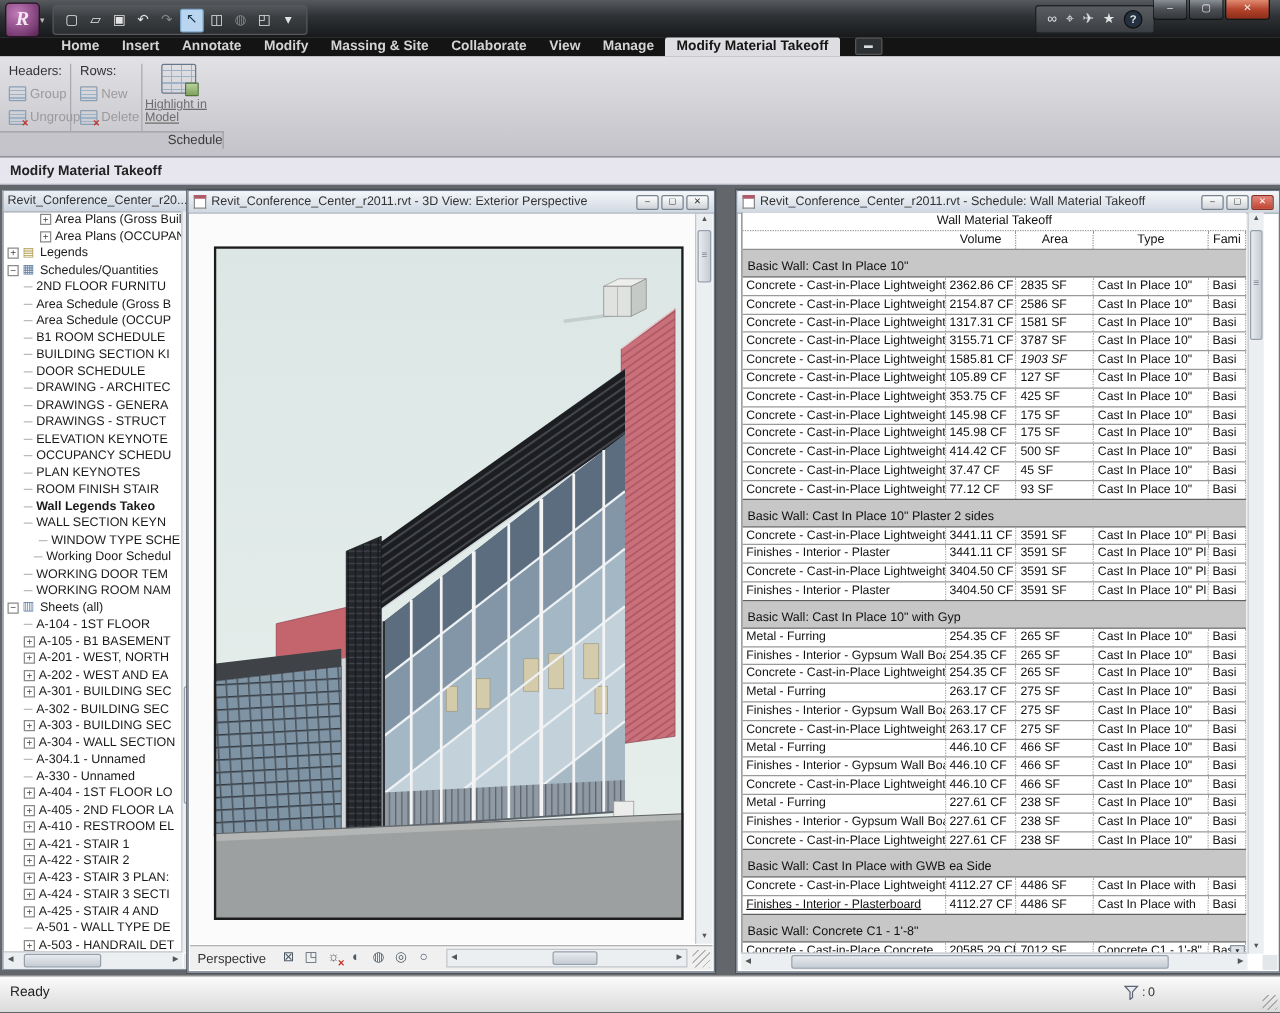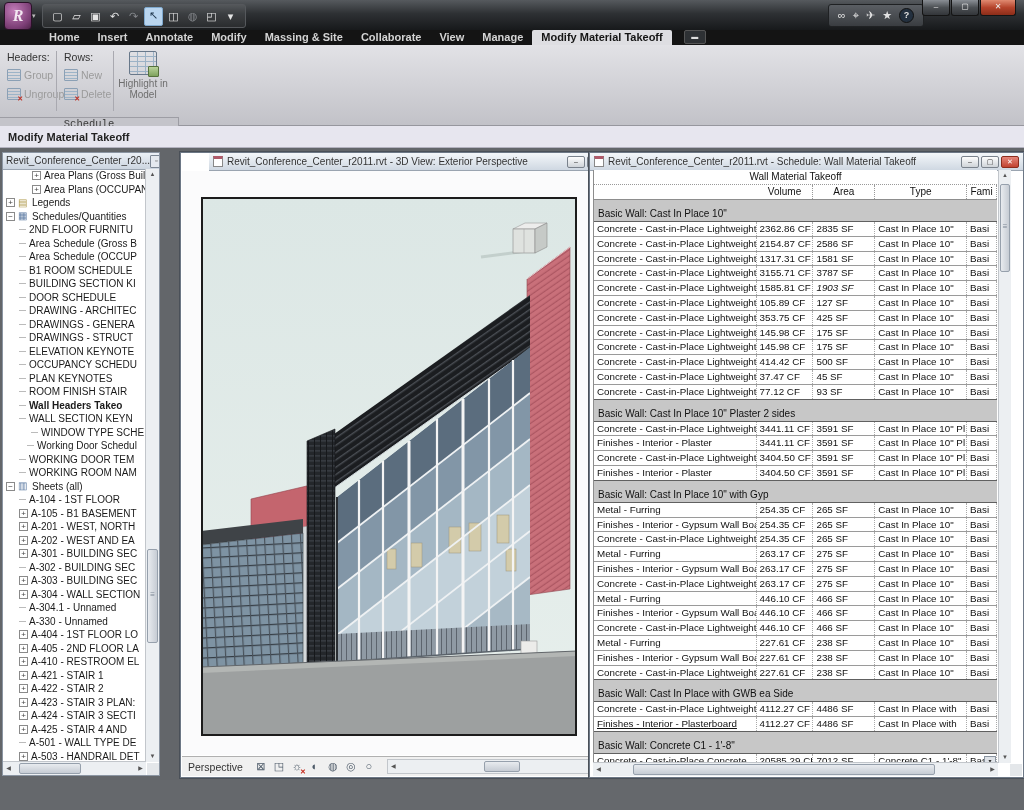--- a/index.html
+++ b/index.html
@@ -48,24 +48,24 @@
     background-image:repeating-linear-gradient(180deg,transparent 0 2px,#9db4c8 2px 3px);}
   .mico.x::after{content:"\2715";position:absolute;right:-3px;bottom:-4px;color:#c23327;font-size:7px;font-weight:bold;}
   .rsep{width:1px;height:60px;background:#a9a9b0;margin-top:2px;}
   .rbig{width:58px;display:flex;flex-direction:column;align-items:center;padding-top:2px;}
   .bigico{width:26px;height:22px;position:relative;border:1px solid #68788a;border-radius:2px;
     background:linear-gradient(#ffffff,#dce6f0);
     background-image:repeating-linear-gradient(180deg,transparent 0 4px,#9cb2c6 4px 5px),
                      repeating-linear-gradient(90deg,transparent 0 7px,#9cb2c6 7px 8px);}
   .bigico::after{content:"";position:absolute;right:-3px;bottom:-3px;width:9px;height:9px;
     background:linear-gradient(#b9d39b,#7fa25d);border:1px solid #55713c;border-radius:1px;}
-  .biglbl{margin-top:3px;width:54px;font-size:10px;line-height:11px;color:#6e6e6e;text-align:center;}
-  .rpanelname{position:absolute;left:0;top:72px;width:178px;height:13px;background:#c4c4ca;
+  .biglbl{margin-top:3px;width:54px;font-size:10px;line-height:11px;color:#6e6e6e;text-align:left;text-decoration:underline;}
+  .rpanelname{position:absolute;left:0;top:60px;width:178px;height:13px;background:#c4c4ca;
     border-top:1px solid #9d9da4;border-right:1px solid #9d9da4;font-size:10.5px;color:#3a3a3a;
-    text-align:center;line-height:13px;font-family:Liberation Mono, monospace;}
+    text-align:right;line-height:13px;}
   
   .optionsbar{position:absolute;left:0;top:126px;width:1024px;height:22px;background:#e7e6ef;
     border-bottom:1px solid #b3b2bf;font-size:11px;font-weight:bold;color:#222;
     line-height:22px;padding-left:8px;box-sizing:border-box;}
   
   .workspace{position:absolute;left:0;top:148px;width:1024px;height:632px;background:#63666a;}
   
   .browser{position:absolute;left:2px;top:4px;width:158px;height:624px;background:#fff;
     border:1px solid #8b95a2;box-sizing:border-box;}
   .bcaption{height:16px;background:linear-gradient(#ebf0f6,#ccd5e0);border-bottom:1px solid #9aa4b0;
@@ -95,21 +95,21 @@
   .win{position:absolute;background:#fff;border:1px solid #6d7886;box-shadow:0 0 0 1px #4a5058;}
   .wtitle{height:17px;background:linear-gradient(#f4f7fa,#cfd8e2);border-bottom:1px solid #9aa4b0;
     display:flex;align-items:center;font-size:10px;color:#333;padding:0 4px;white-space:nowrap;overflow:hidden;}
   .docico{width:10px;height:11px;background:#fff;border:1px solid #888;border-top:3px solid #b05a6a;
     margin-right:4px;flex:none;box-sizing:border-box;}
   .wbtns{margin-left:auto;display:flex;gap:2px;flex:none;}
   .wbtn{width:18px;height:12px;box-sizing:border-box;border:1px solid #7a828c;border-radius:2px;
     background:linear-gradient(#fdfdfd,#cfd4d9);font-size:7px;line-height:10px;text-align:center;color:#333;}
   .wbtn.closer{background:linear-gradient(#e6867a,#c14331);color:#fff;border-color:#8c2c1d;}
   
-  .view3d{left:180px;top:4px;width:420px;height:624px;padding-left:28px;}
+  .view3d{left:150px;top:4px;width:420px;height:624px;}
   .vcanvas{position:absolute;left:1px;top:18px;right:15px;bottom:22px;background:#fbfbfc;overflow:hidden;}
   .viewbar{position:absolute;left:1px;right:1px;bottom:1px;height:20px;background:#f0f0f0;
     border-top:1px solid #b0b0b0;display:flex;align-items:center;font-size:10.5px;color:#333;padding-left:6px;box-sizing:border-box;}
   .vico{width:16px;height:15px;font-size:11px;line-height:15px;text-align:center;color:#4d5a68;position:relative;}
   .vico .redx{position:absolute;right:-1px;bottom:-1px;color:#c62d1f;font-size:7px;font-weight:bold;line-height:7px;}
   .vhscroll{position:relative;flex:1;height:13px;margin:0 4px 0 10px;background:#eceff2;border:1px solid #c2c6cb;}
   
   .sched{left:589px;top:4px;width:433px;height:624px;}
   .stable{position:absolute;left:3px;top:17px;width:404px;bottom:14px;background:#c7c7c7;overflow:hidden;
     border-left:1px solid #8d8d8d;box-sizing:border-box;}
@@ -294,21 +294,21 @@
           <div class="trow" style="padding-left: 16px;">
             <span class="dashm"></span>
             <span class="tlabel">PLAN KEYNOTES</span>
           </div>
           <div class="trow" style="padding-left: 16px;">
             <span class="dashm"></span>
             <span class="tlabel">ROOM FINISH STAIR</span>
           </div>
           <div class="trow bold" style="padding-left: 16px;">
             <span class="dashm"></span>
-            <span class="tlabel">Wall Headers Takeo</span>
+            <span class="tlabel">Wall Legends Takeo</span>
           </div>
           <div class="trow" style="padding-left: 16px;">
             <span class="dashm"></span>
             <span class="tlabel">WALL SECTION KEYN</span>
           </div>
           <div class="trow" style="padding-left: 28px;">
             <span class="dashm"></span>
             <span class="tlabel">WINDOW TYPE SCHE</span>
           </div>
           <div class="trow" style="padding-left: 24px;">
@@ -828,14 +828,25 @@
       <div class="hsb" style="left:3px;width:405px;bottom:1px;height:13px;">
         <div class="sbarrowh" style="left:0;">◀</div>
         <div class="sbarrowh" style="right:0;">▶</div>
         <div class="sbthumbh" style="left:40px;width:300px;"></div>
       </div>
       <div class="cornerbox" style="right:1px;bottom:1px;"></div>
     </div>
 
   </div>
 
+  <div class="statusbar">
+    <span class="sready">Ready</span>
+    <span class="sfilter">
+      <svg width="13" height="12" viewBox="0 0 13 12">
+        <path d="M1,1 h10 l-4,4.5 v4.5 l-2,1.5 v-6 z" fill="#e8ecf0" stroke="#5a6470" stroke-width="1"></path>
+      </svg>
+      <span>:</span>
+        <span>0</span>
+    </span>
+    <div class="grip"></div>
+  </div>
 
 </div>
 
 </body></html>

